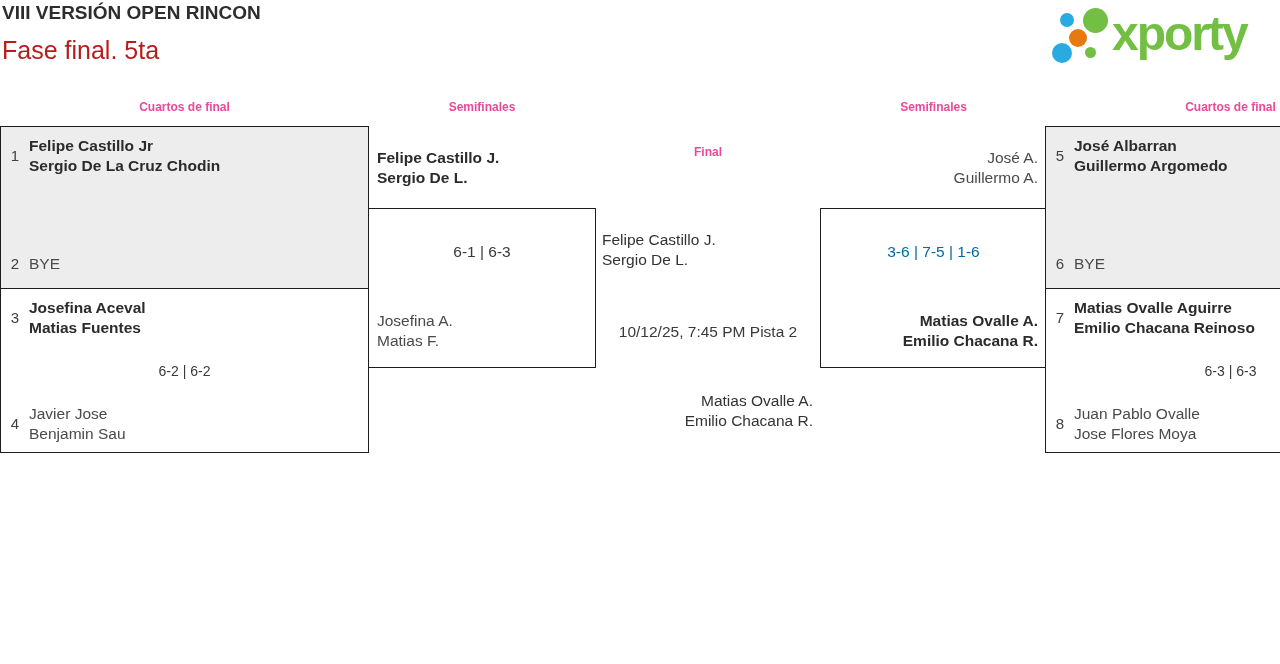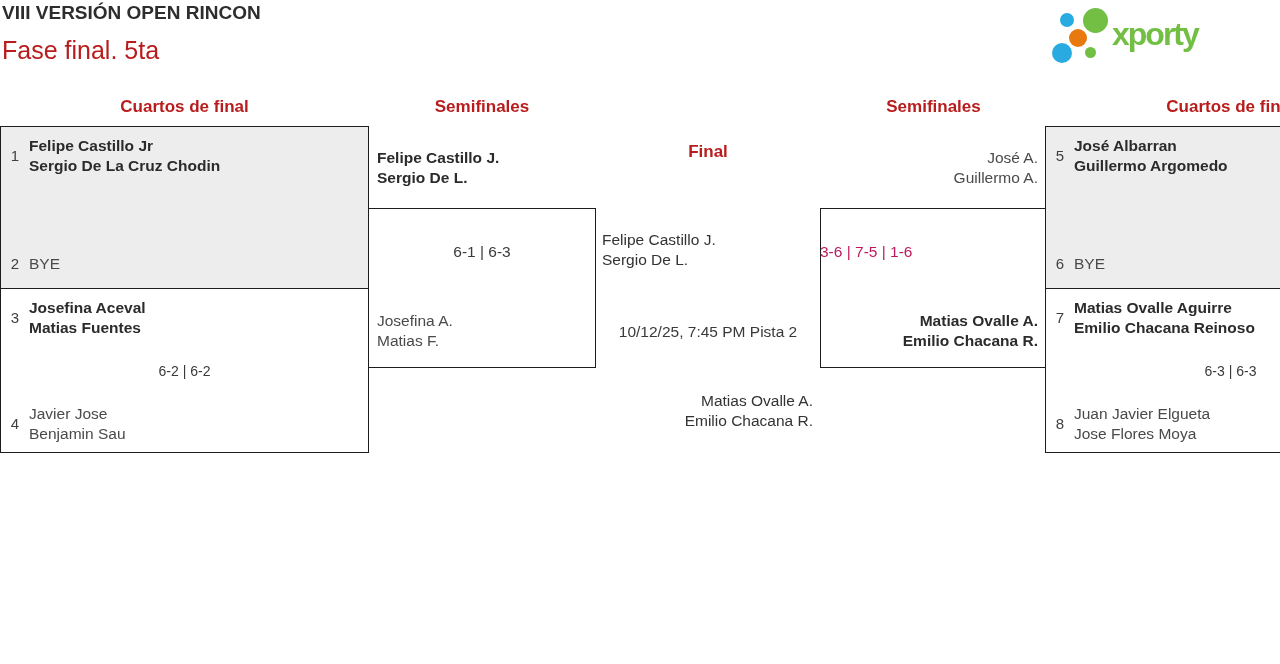--- a/index.html
+++ b/index.html
@@ -11,24 +11,24 @@
   .subtitle{position:absolute;left:2px;top:36px;font-size:25px;font-weight:400;color:#b91c1c;white-space:nowrap;}
 
   
   .logo{position:absolute;left:1045px;top:0;width:235px;height:72px;display:block;text-decoration:none;}
   .dot{position:absolute;border-radius:50%;}
   .d1{left:15px;top:13px;width:14px;height:14px;background:#29abe2;}
   .d2{left:38px;top:8px;width:25px;height:25px;background:#72bf44;}
   .d3{left:24px;top:29px;width:18px;height:18px;background:#e8790f;}
   .d4{left:7px;top:43px;width:20px;height:20px;background:#29abe2;}
   .d5{left:40px;top:47px;width:11px;height:11px;background:#72bf44;}
-  .wordmark{position:absolute;left:67px;top:8px;font-size:32px;line-height:52px;font-weight:800;
+  .wordmark{position:absolute;left:67px;top:8px;font-size:48px;line-height:52px;font-weight:800;
     letter-spacing:-2px;color:#72bf44;}
 
-  .col-head{position:absolute;top:96px;font-size:17px;font-weight:600;color:#b91c1c;
+  .col-head{position:absolute;top:96px;font-size:12px;font-weight:600;color:#ec4899;
     text-align:center;white-space:nowrap;line-height:22px;}
   .ch1{left:0;width:369px;}
   .ch2{left:368px;width:228px;}
   .ch3{left:596px;width:224px;margin-top:45px;}
   .ch4{left:820px;width:227px;}
   .ch5{left:1045px;width:371px;}
 
   .box{position:absolute;box-sizing:border-box;border:1px solid #1d1d1d;background:#fff;}
   .shaded{background:#ededed;}
   .qf1{left:0;top:126px;width:369px;height:163px;}
@@ -50,21 +50,21 @@
     text-align:center;font-size:14px;color:#3a3a3a;}
 
   .txt{position:absolute;font-size:15.5px;line-height:19.5px;white-space:nowrap;}
   .sf1-winner{left:377px;top:148px;}
   .sf1-score{left:368px;width:228px;top:242px;text-align:center;color:#3a3a3a;}
   .sf1-loser{left:377px;top:311px;}
   .fin-top{left:602px;top:230px;}
   .fin-sched{left:596px;width:224px;top:322px;text-align:center;color:#3a3a3a;}
   .fin-bottom{left:595px;width:218px;top:391px;text-align:right;}
   .sf2-loser{left:820px;width:218px;top:148px;text-align:right;}
-  .sf2-score{left:820px;width:227px;top:242px;text-align:left;color:#be185d;}
+  .sf2-score{left:820px;width:227px;top:242px;text-align:center;color:#0369a1;}
   .sf2-winner{left:820px;width:218px;top:311px;text-align:right;}
   .neutral{color:#333;}
 </style>
 </head>
 <body>
 
 <div class="stage">
 
   <div class="title">VIII VERSIÓN OPEN RINCON</div>
   <div class="subtitle">Fase final. 5ta</div>
@@ -167,19 +167,19 @@
       <span class="seed">7</span>
       <span class="names w">
         <div>Matias Ovalle Aguirre</div>
         <div>Emilio Chacana Reinoso</div>
       </span>
     </div>
     <div class="box-score">6-3 | 6-3</div>
     <div class="team-row row-b">
       <span class="seed">8</span>
       <span class="names l">
-        <div>Juan Javier Elgueta</div>
+        <div>Juan Pablo Ovalle</div>
         <div>Jose Flores Moya</div>
       </span>
     </div>
   </div>
 
 </div>
 
 </body></html>

